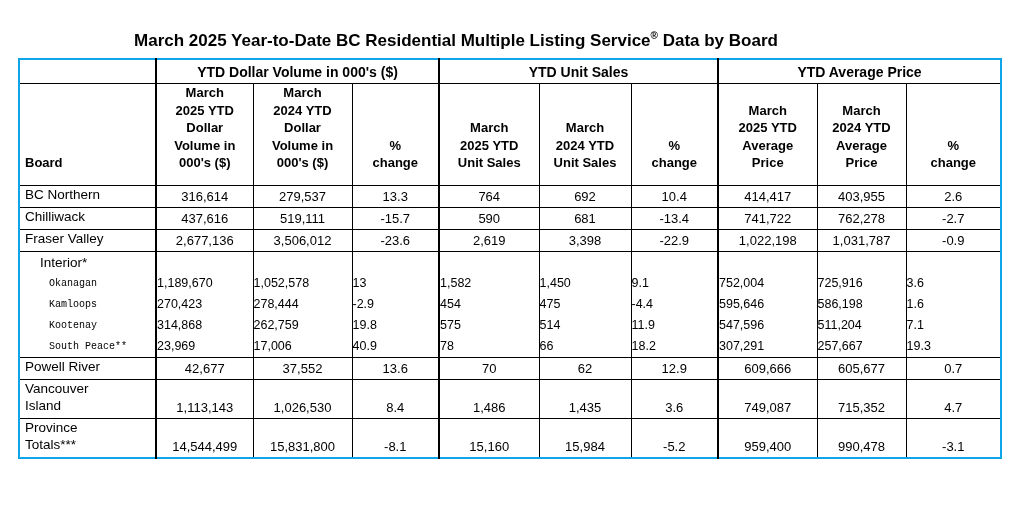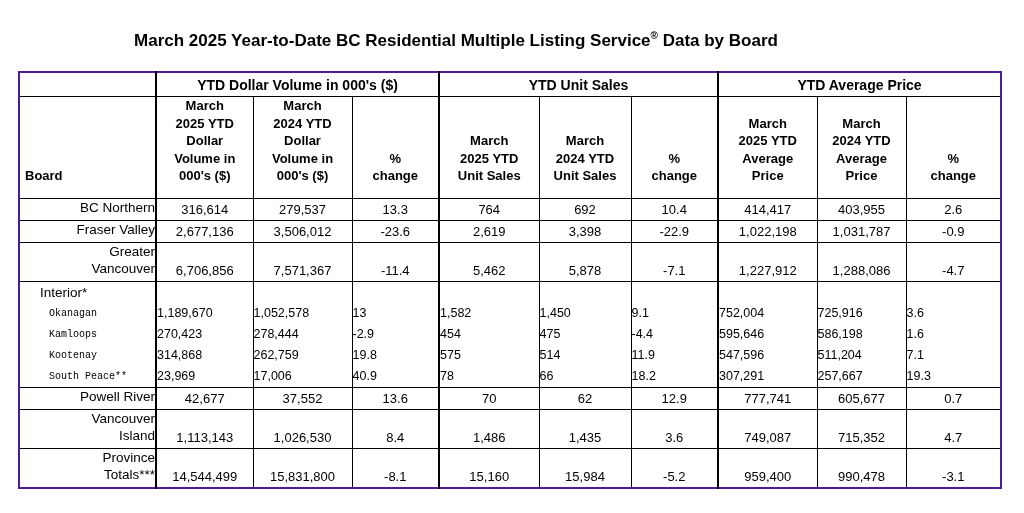--- a/index.html
+++ b/index.html
@@ -1,25 +1,25 @@
 <!DOCTYPE html>
 <html><head>
 <meta charset="utf-8">
 <style>
   html,body{margin:0;padding:0;background:#ffffff;}
   body{width:1024px;height:513px;font-family:"Liberation Sans",sans-serif;color:#000;overflow:hidden;}
-  .title{width:912px;text-align:center;font-weight:bold;font-size:17px;margin-top:31px;margin-bottom:20px;letter-spacing:0;}
+  .title{width:912px;text-align:center;font-weight:bold;font-size:17px;margin-top:31px;margin-bottom:7px;letter-spacing:0;}
   .title sup{font-size:10px;vertical-align:super;line-height:0;}
-  table{border-collapse:collapse;table-layout:fixed;margin-left:18px;width:982px;border:2px solid #4c1d95;}
+  table{border-collapse:collapse;table-layout:fixed;margin-left:18px;width:982px;border:2px solid #0ea5e9;}
   td,th{border:1.5px solid #000;padding:0;overflow:hidden;}
   .gsep{border-left-width:2.5px;}
   .gh{font-size:14px;font-weight:bold;text-align:center;vertical-align:middle;height:23px;}
   th{font-size:13px;font-weight:bold;vertical-align:bottom;text-align:center;white-space:pre-line;padding-bottom:13px;line-height:1.35;}
   th.board-h{text-align:left;padding-left:5px;}
-  td.board{text-align:right;padding-left:23px;vertical-align:bottom;white-space:pre-line;font-size:13.5px;padding-bottom:3px;line-height:1.3;}
+  td.board{text-align:left;padding-left:5px;vertical-align:bottom;white-space:pre-line;font-size:13.5px;padding-bottom:3px;line-height:1.3;}
   td.val{text-align:center;vertical-align:bottom;font-size:13px;padding-bottom:3px;}
   tr.r22{height:22px;}  tr.r35{height:35px;}  tr.r36{height:36px;}  tr.r38{height:38px;}
   tr.bold-row td{font-weight:normal;}
   td.stack{vertical-align:top;}
   .int-label{height:21px;line-height:21px;font-size:13.5px;padding-left:20px;}
   .sub-label{height:21px;line-height:21px;font-size:10px;padding-left:29px;font-family:Liberation Mono, monospace;}
   .spacer{height:21px;}
   .sub-val{height:21px;line-height:21px;font-size:12.5px;}
 </style>
 </head>
@@ -89,47 +89,46 @@
     <td class="val">279,537</td>
     <td class="val">13.3</td>
     <td class="val gsep">764</td>
     <td class="val">692</td>
     <td class="val">10.4</td>
     <td class="val gsep">414,417</td>
     <td class="val">403,955</td>
     <td class="val">2.6</td>
   </tr>
 
+  <tr class="r22">
+    <td class="board">Chilliwack</td>
+    <td class="val gsep">437,616</td>
+    <td class="val">519,111</td>
+    <td class="val">-15.7</td>
+    <td class="val gsep">590</td>
+    <td class="val">681</td>
+    <td class="val">-13.4</td>
+    <td class="val gsep">741,722</td>
+    <td class="val">762,278</td>
+    <td class="val">-2.7</td>
+  </tr>
 
   <tr class="r22">
     <td class="board">Fraser Valley</td>
     <td class="val gsep">2,677,136</td>
     <td class="val">3,506,012</td>
     <td class="val">-23.6</td>
     <td class="val gsep">2,619</td>
     <td class="val">3,398</td>
     <td class="val">-22.9</td>
     <td class="val gsep">1,022,198</td>
     <td class="val">1,031,787</td>
     <td class="val">-0.9</td>
   </tr>
 
-  <tr class="r35">
-    <td class="board">Greater
-Vancouver</td>
-    <td class="val gsep">6,706,856</td>
-    <td class="val">7,571,367</td>
-    <td class="val">-11.4</td>
-    <td class="val gsep">5,462</td>
-    <td class="val">5,878</td>
-    <td class="val">-7.1</td>
-    <td class="val gsep">1,227,912</td>
-    <td class="val">1,288,086</td>
-    <td class="val">-4.7</td>
-  </tr>
 
   <tr>
     <td class="stack">
       <div class="int-label">Interior*</div>
       <div class="sub-label">Okanagan</div>
       <div class="sub-label">Kamloops</div>
       <div class="sub-label">Kootenay</div>
       <div class="sub-label">South Peace**</div>
     </td>
     <td class="stack gsep">
@@ -198,21 +197,21 @@
   </tr>
 
   <tr class="r22">
     <td class="board">Powell River</td>
     <td class="val gsep">42,677</td>
     <td class="val">37,552</td>
     <td class="val">13.6</td>
     <td class="val gsep">70</td>
     <td class="val">62</td>
     <td class="val">12.9</td>
-    <td class="val gsep">777,741</td>
+    <td class="val gsep">609,666</td>
     <td class="val">605,677</td>
     <td class="val">0.7</td>
   </tr>
 
   <tr class="r36">
     <td class="board">Vancouver
 Island</td>
     <td class="val gsep">1,113,143</td>
     <td class="val">1,026,530</td>
     <td class="val">8.4</td>

